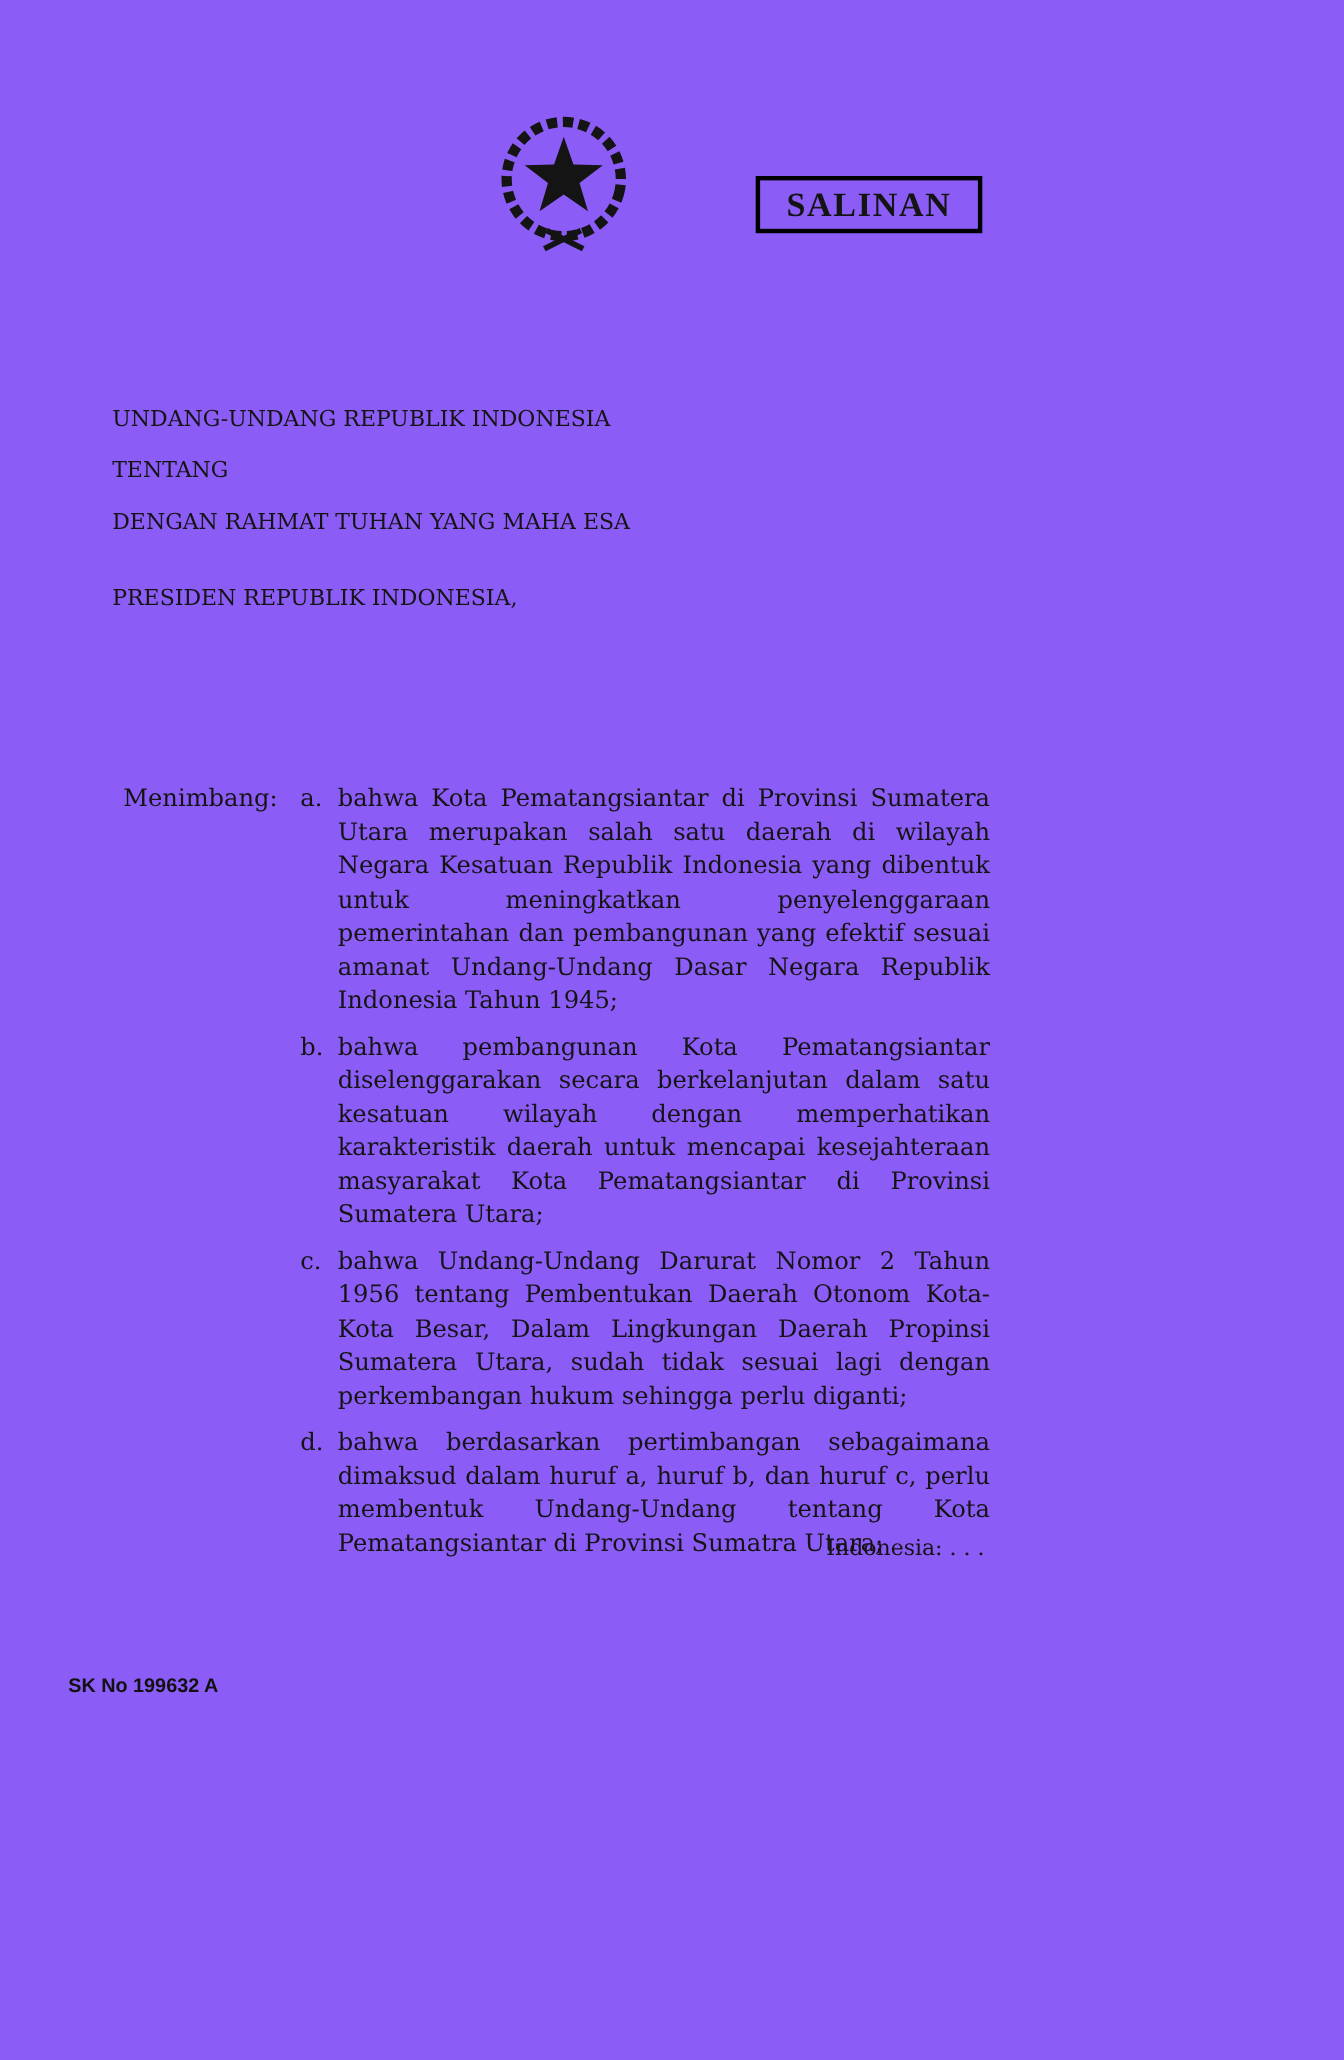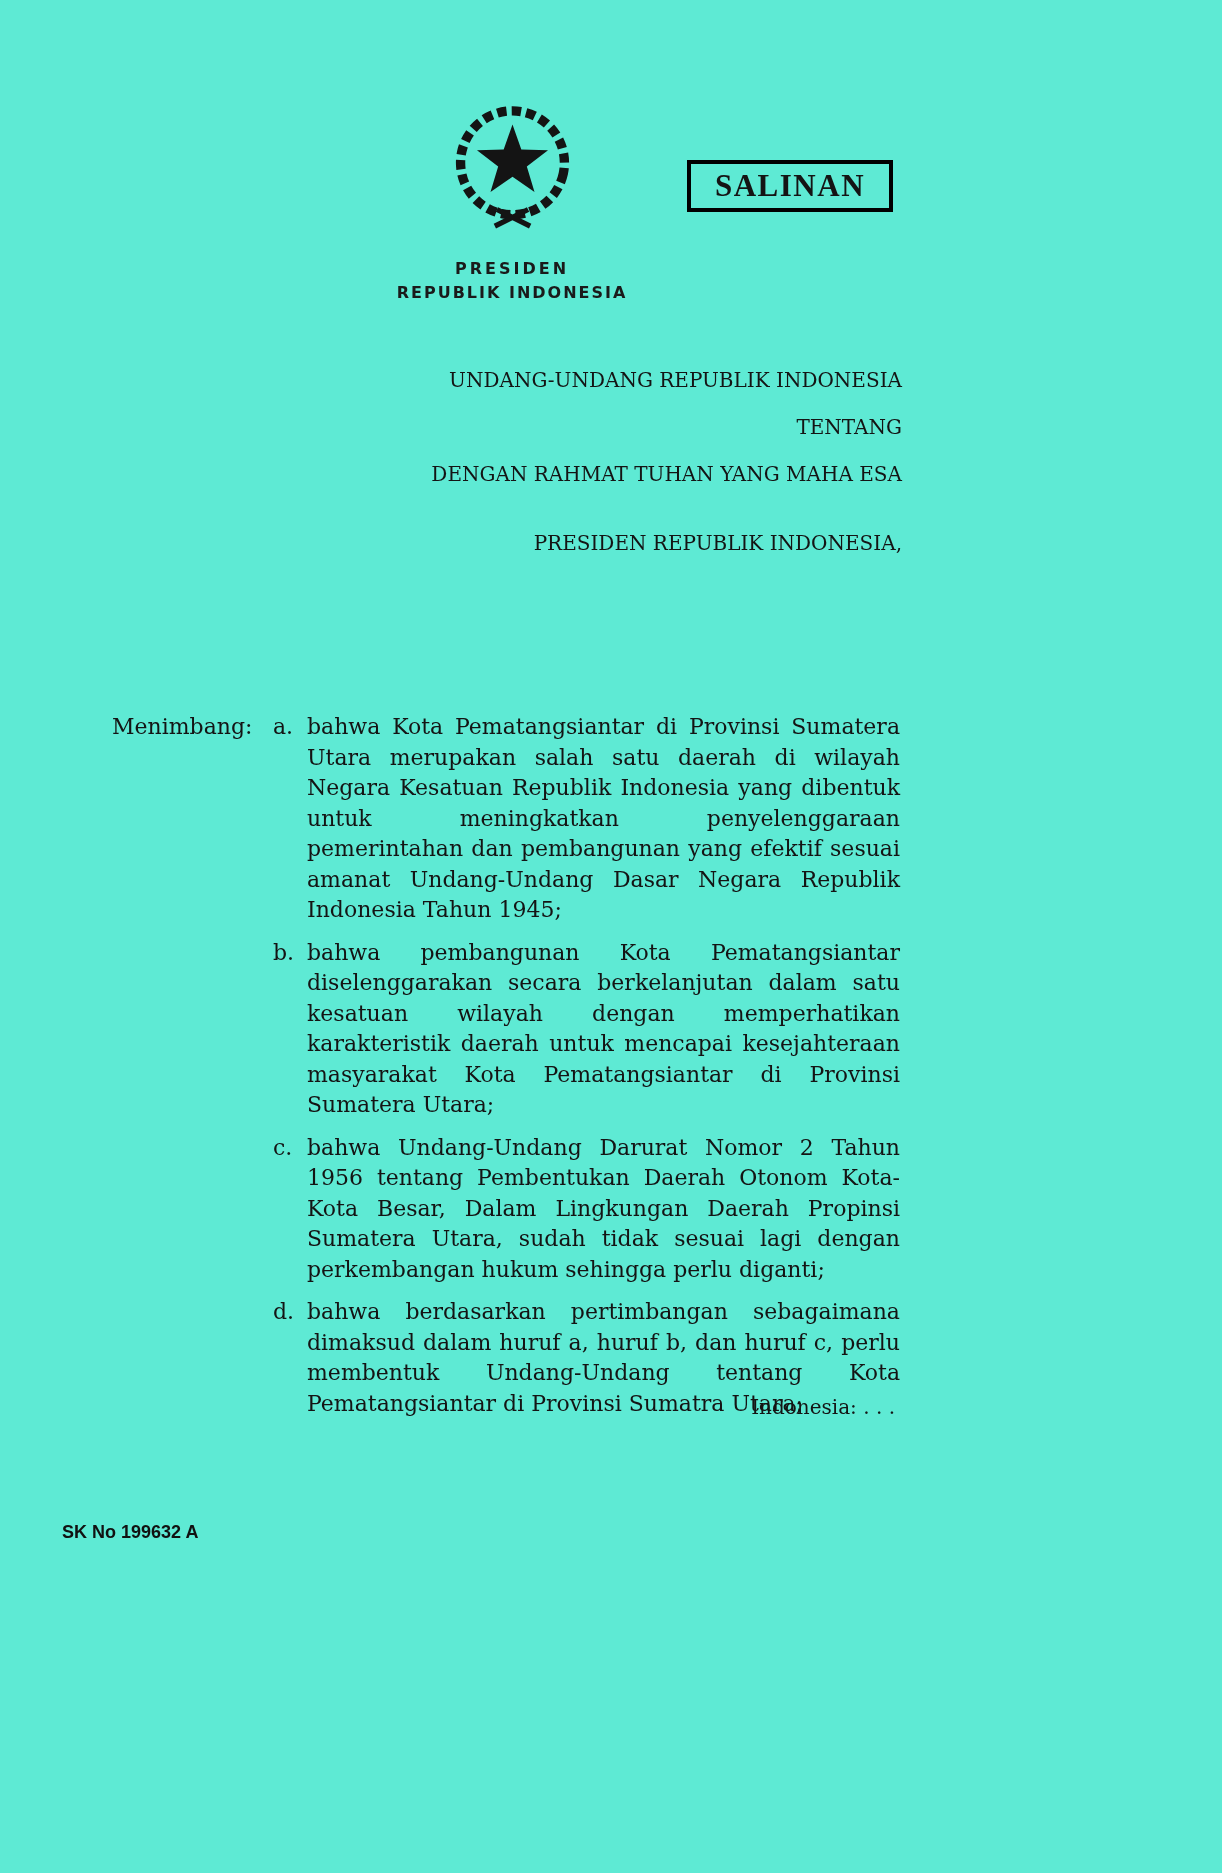--- a/index.html
+++ b/index.html
@@ -1,19 +1,19 @@
 <!DOCTYPE html>
 <html><head>
 <meta charset="utf-8">
 <style>
   html,body{margin:0;padding:0;background:#ffffff;}
   .page{
     position:relative;
     width:1222px;height:1873px;
-    background:#5eead4;
+    background:#8b5cf6;
     color:#141414;
     font-family:"DejaVu Serif", serif;
     overflow:hidden;
   }
 
   
   .stamp{
     position:absolute;left:687px;top:160px;
     width:198px;height:44px;
     border:4px solid #000;
@@ -35,21 +35,21 @@
     text-align:center;
     font-family:"DejaVu Sans", sans-serif;
     font-weight:bold;color:#1a1a1a;
   }
   .letterhead .lh1{font-size:16px;letter-spacing:3px;}
   .letterhead .lh2{font-size:16px;letter-spacing:2px;margin-top:5px;}
 
   
   .titleblock{
     position:absolute;left:102px;top:368px;width:800px;
-    text-align:right;font-size:20px;line-height:24px;
+    text-align:left;font-size:20px;line-height:24px;
   }
   .titleblock .t{margin:0 0 23px 0;}
   .titleblock .t4{margin-bottom:44px;}
   .titleblock .t5{margin-bottom:45px;}
 
   
   .menimbang{
     position:absolute;left:112px;top:712px;width:788px;
     font-size:22px;line-height:30.5px;
     display:flex;align-items:flex-start;
@@ -88,24 +88,20 @@
     <svg viewBox="0 0 130 132" xmlns="http://www.w3.org/2000/svg">
 
       <circle cx="65" cy="61" r="50" fill="none" stroke="#141414" stroke-width="9" stroke-dasharray="9 5" transform="rotate(12 65 61)"></circle>
 
       <path d="M50,106 L82,122 M80,106 L48,122" stroke="#141414" stroke-width="5" fill="none"></path>
 
       <path d="M65,24 L73.5,48.3 L99.2,48.9 L78.8,64.5 L86.2,89.1 L65,74.5 L43.8,89.1 L51.2,64.5 L30.8,48.9 L56.5,48.3 Z" fill="#141414"></path>
     </svg>
   </div>
 
-  <div class="letterhead">
-    <div class="lh1">PRESIDEN</div>
-    <div class="lh2">REPUBLIK INDONESIA</div>
-  </div>
 
   <div class="titleblock">
     <div class="t">UNDANG-UNDANG REPUBLIK INDONESIA</div>
     <div class="t">TENTANG</div>
     <div class="t t5">DENGAN RAHMAT TUHAN YANG MAHA ESA</div>
     <div class="t">PRESIDEN REPUBLIK INDONESIA,</div>
   </div>
 
   <div class="menimbang">
     <div class="m-label">Menimbang</div>

